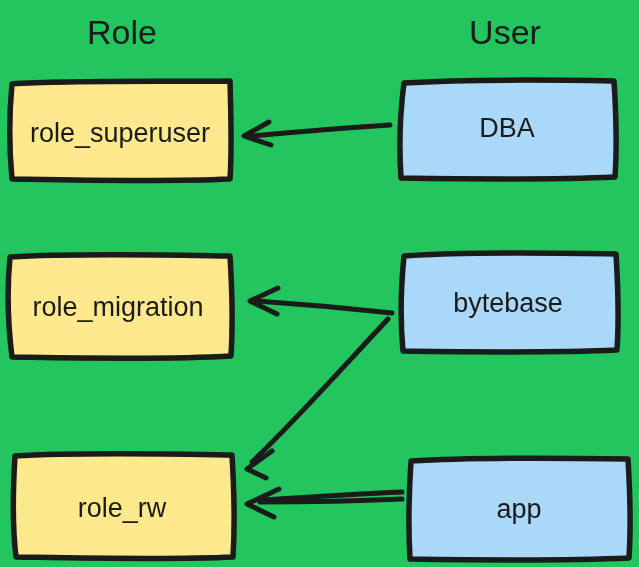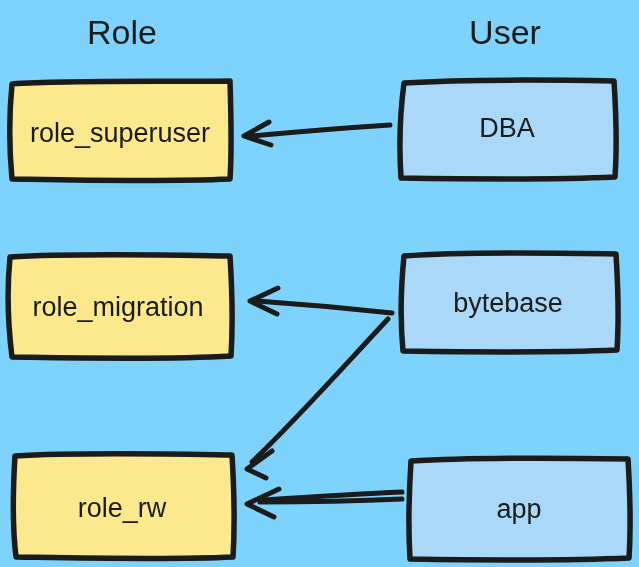--- a/index.html
+++ b/index.html
@@ -5,21 +5,21 @@
   html, body {
     margin: 0;
     padding: 0;
     background: #ffffff;
     font-family: "Liberation Sans", sans-serif;
   }
   .canvas-wrap {
     position: relative;
     width: 639px;
     height: 567px;
-    background: #7dd3fc;
+    background: #22c55e;
     overflow: hidden;
   }
   svg { display: block; }
   .node-shape {
     stroke: #1b1b1b;
     stroke-width: 5.5;
     stroke-linejoin: round;
     stroke-linecap: round;
   }
   .edge-line, .edge-head {

